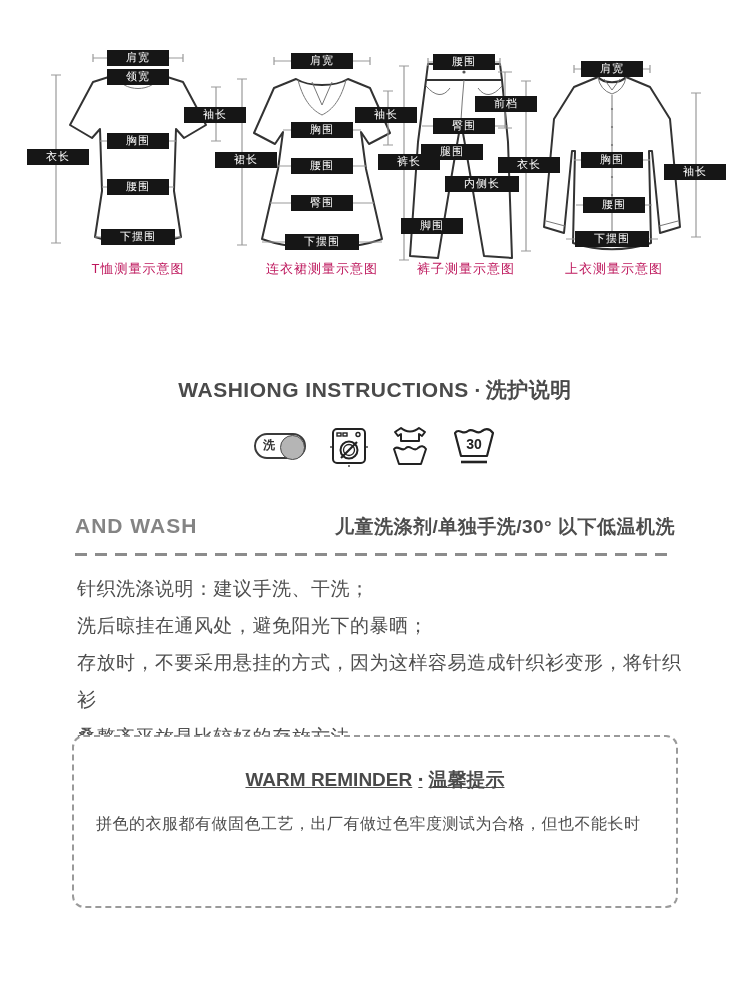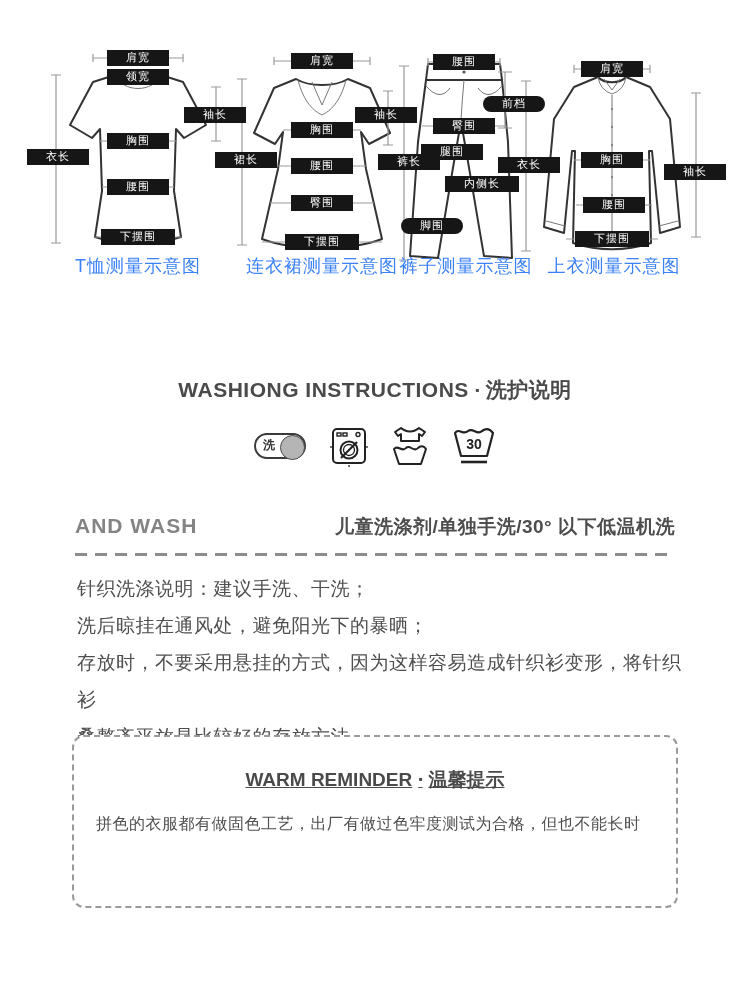--- a/index.html
+++ b/index.html
@@ -10,21 +10,21 @@
   
   .diagram{position:absolute;}
   .diagram svg{position:absolute;left:0;top:0;display:block;}
   .chip{
     position:absolute;transform:translate(-50%,-50%);
     background:#161616;color:#ffffff;font-size:11px;line-height:1;
     padding:2px 19px 3px;letter-spacing:1px;white-space:nowrap;z-index:3;
   }
   .caption{
     position:absolute;bottom:0;left:0;width:100%;text-align:center;
-    font-size:18px;color:#3b82f6;letter-spacing:1px;
+    font-size:13px;color:#be185d;letter-spacing:1px;
   }
   .garment{fill:#ffffff;stroke:#333333;stroke-width:2;stroke-linejoin:round;}
   .thin{fill:none;stroke:#777777;stroke-width:1;}
   .meas{stroke:#9a9a9a;stroke-width:1.2;fill:none;}
   
   .main-heading{
     position:absolute;top:376px;left:0;width:100%;text-align:center;
     font-size:21px;font-weight:bold;color:#4a4a4a;letter-spacing:0.5px;
   }
   .sep-bullet{font-size:12px;vertical-align:3px;padding:0 6px;}
@@ -132,26 +132,26 @@
     <path class="thin" d="M28,36 Q42,52 52,38"></path>
     <path class="thin" d="M104,36 Q90,52 80,38"></path>
     <path class="meas" d="M30,12 H102 M30,8 V16 M102,8 V16"></path>
     <path class="meas" d="M107,22 V78 M100,22 H114 M100,78 H114"></path>
     <path class="meas" d="M24,76 H110"></path>
     <path class="meas" d="M26,102 H62"></path>
     <path class="meas" d="M6,16 V210 M1,16 H11 M1,210 H11"></path>
     <path class="meas" d="M14,182 H50"></path>
   </svg>
   <div class="chip" style="left:66px;top:12px;">腰围</div>
-  <div class="chip" style="left:116px;top:54px;border-radius:8px;">前档</div>
+  <div class="chip" style="left:108px;top:54px;">前档</div>
   <div class="chip" style="left:66px;top:76px;">臀围</div>
   <div class="chip" style="left:44px;top:102px;margin-left:10px;">腿围</div>
   <div class="chip" style="left:11px;top:112px;">裤长</div>
   <div class="chip" style="left:84px;top:134px;">内侧长</div>
-  <div class="chip" style="left:34px;top:176px;border-radius:8px;">脚围</div>
+  <div class="chip" style="left:34px;top:176px;">脚围</div>
   <div class="caption">裤子测量示意图</div>
 </div>
 
 <div class="diagram" style="left:518px;top:55px;width:192px;height:223px;">
   <svg width="192" height="205" viewBox="0 0 192 205">
     <path class="garment" d="M80,22 L56,32 L36,64 L26,172 L46,178 L54,96 L57,96 L55,188
                              C80,196 108,196 133,188 L131,96 L134,96 L142,178 L162,172
                              L152,64 L132,32 L108,22 C102,29 86,29 80,22 Z"></path>
     <path class="thin" d="M80,22 Q82,35 94,39 Q106,35 108,22"></path>
     <path class="thin" d="M86,24 L94,35 L102,24"></path>

